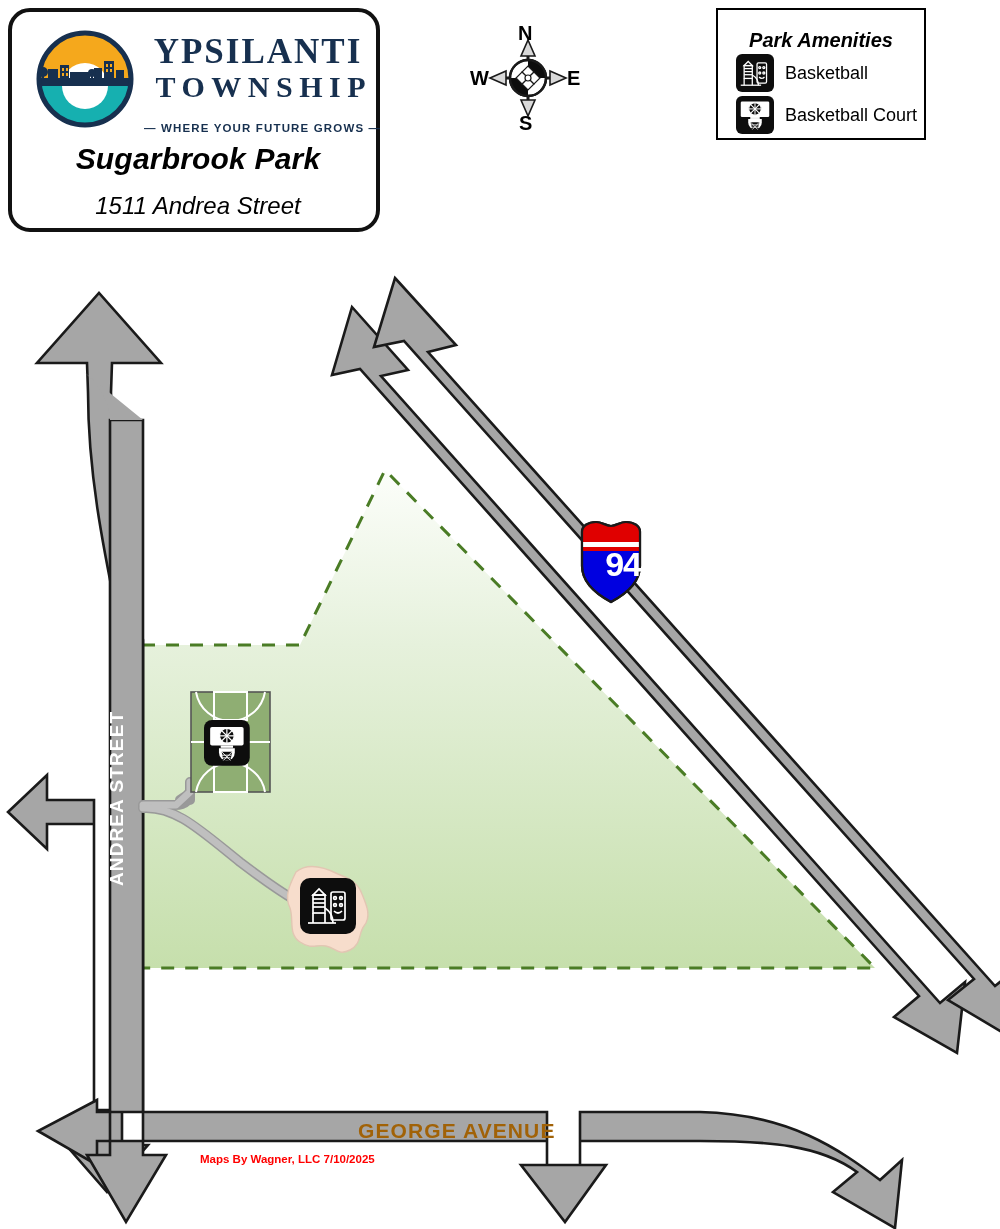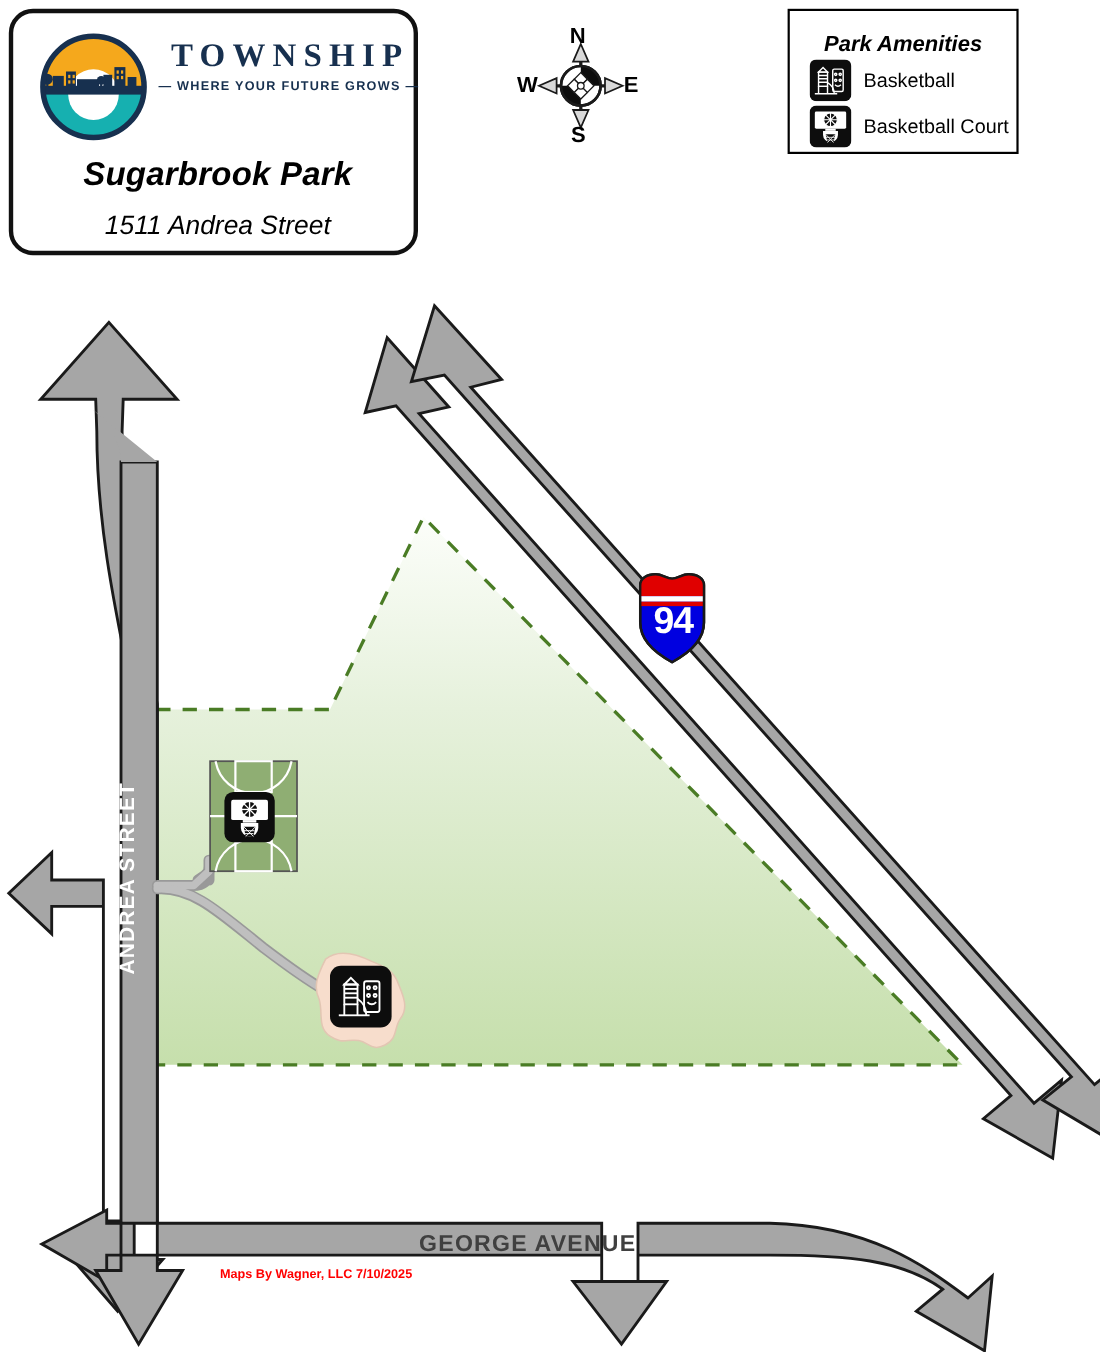--- a/index.html
+++ b/index.html
@@ -26,21 +26,21 @@
     font-size:35px;letter-spacing:2.0px;color:#17304f;font-weight:700;
     line-height:36px;white-space:nowrap;text-align:center;
   }
   .wordmark-2{
     font-family:"Liberation Serif","DejaVu Serif",serif;
     font-size:30px;letter-spacing:6.5px;color:#17304f;font-weight:700;
     line-height:33px;white-space:nowrap;text-align:right;padding-left:5px;
   }
   .wordmark-3{
     font-size:11.5px;letter-spacing:1.15px;color:#17304f;font-weight:700;
-    line-height:16px;white-space:nowrap;text-align:center;margin-top:4px;
+    line-height:16px;white-space:nowrap;text-align:center;margin-top:17px;
   }
   #park-name{
     position:absolute;left:0;top:130px;width:372px;text-align:center;
     font-size:30px;font-weight:700;font-style:italic;letter-spacing:0.2px;
   }
   #park-address{
     position:absolute;left:0;top:180px;width:372px;text-align:center;
     font-size:24px;font-style:italic;
   }
 
@@ -78,25 +78,25 @@
 
   
   #label-andrea{
     position:absolute;left:106px;top:830px;width:200px;
     transform:rotate(-90deg);transform-origin:28px 28px;
     font-size:19px;font-weight:700;color:#fff;letter-spacing:1.1px;
     white-space:nowrap;z-index:22;pointer-events:none;
   }
   #label-george{
     position:absolute;left:358px;top:1119px;
-    font-size:21px;font-weight:700;color:#404040;letter-spacing:1.1px;
-    white-space:nowrap;z-index:22;margin-left:23px;
+    font-size:21px;font-weight:700;color:#a16207;letter-spacing:1.1px;
+    white-space:nowrap;z-index:22;
   }
   #shield-number{
-    position:absolute;left:583px;top:545px;width:58px;text-align:center;
+    position:absolute;left:583px;top:545px;width:58px;text-align:right;
     font-size:34px;font-weight:700;color:#fff;
     font-family:"Liberation Sans",sans-serif;letter-spacing:-1px;z-index:23;
   }
   #credit{
     position:absolute;left:168px;top:1153px;
     font-size:11.5px;font-weight:700;color:#f00;white-space:nowrap;z-index:25;padding-left:32px;
   }
 </style>
 </head>
 <body>
@@ -285,20 +285,21 @@
             <rect x="34" y="47" width="2" height="3"></rect>
             <rect x="74" y="38" width="2" height="3"></rect>
             <rect x="78" y="38" width="2" height="3"></rect>
             <rect x="74" y="43" width="2" height="3"></rect>
             <rect x="78" y="43" width="2" height="3"></rect>
           </g>
         </g>
         <circle cx="53" cy="53" r="46" fill="none" stroke="#17304f" stroke-width="5"></circle>
       </svg>
       <div id="logo-word">
+        <div class="wordmark-1">YPSILANTI</div>
         <div class="wordmark-2">TOWNSHIP</div>
         <div class="wordmark-3">— WHERE YOUR FUTURE GROWS —</div>
       </div>
     </div>
     <div id="park-name">Sugarbrook Park</div>
     <div id="park-address">1511 Andrea Street</div>
   </div>
 
   <div id="compass">
     <svg viewBox="0 0 120 112" width="120" height="112">

